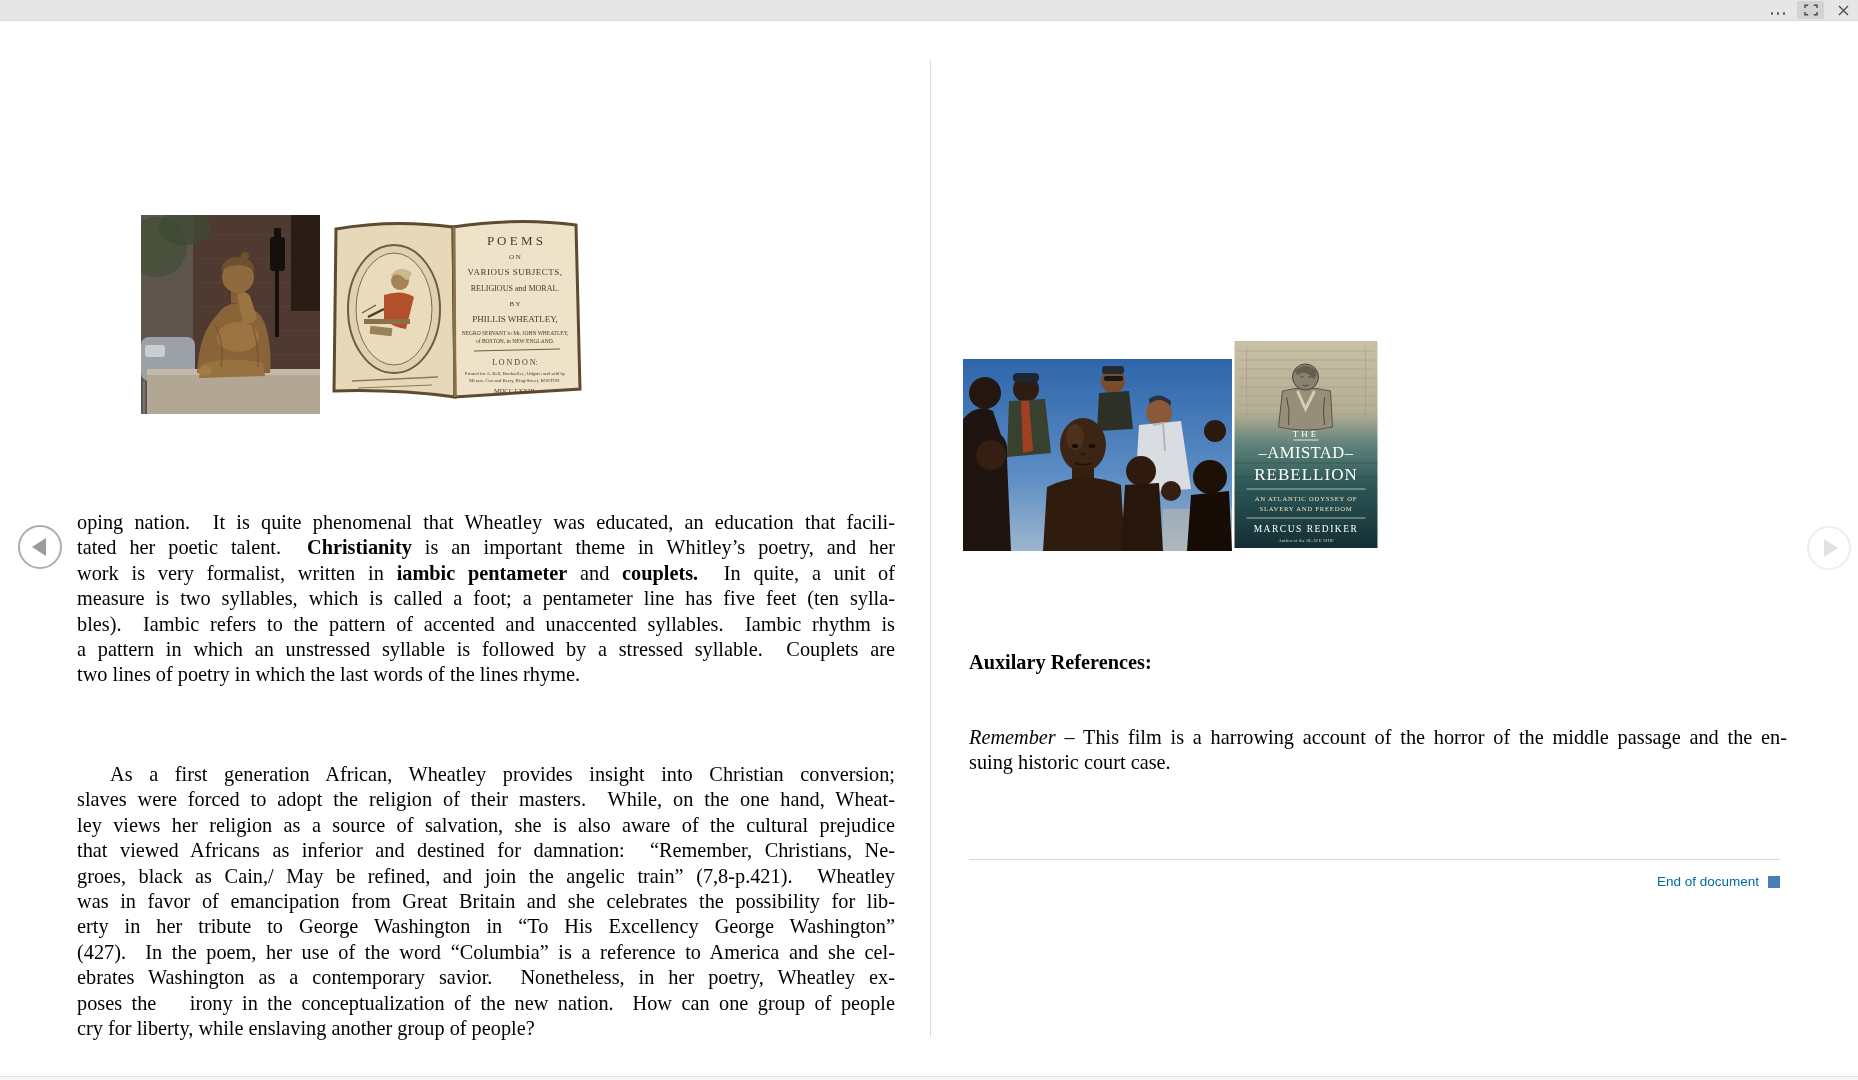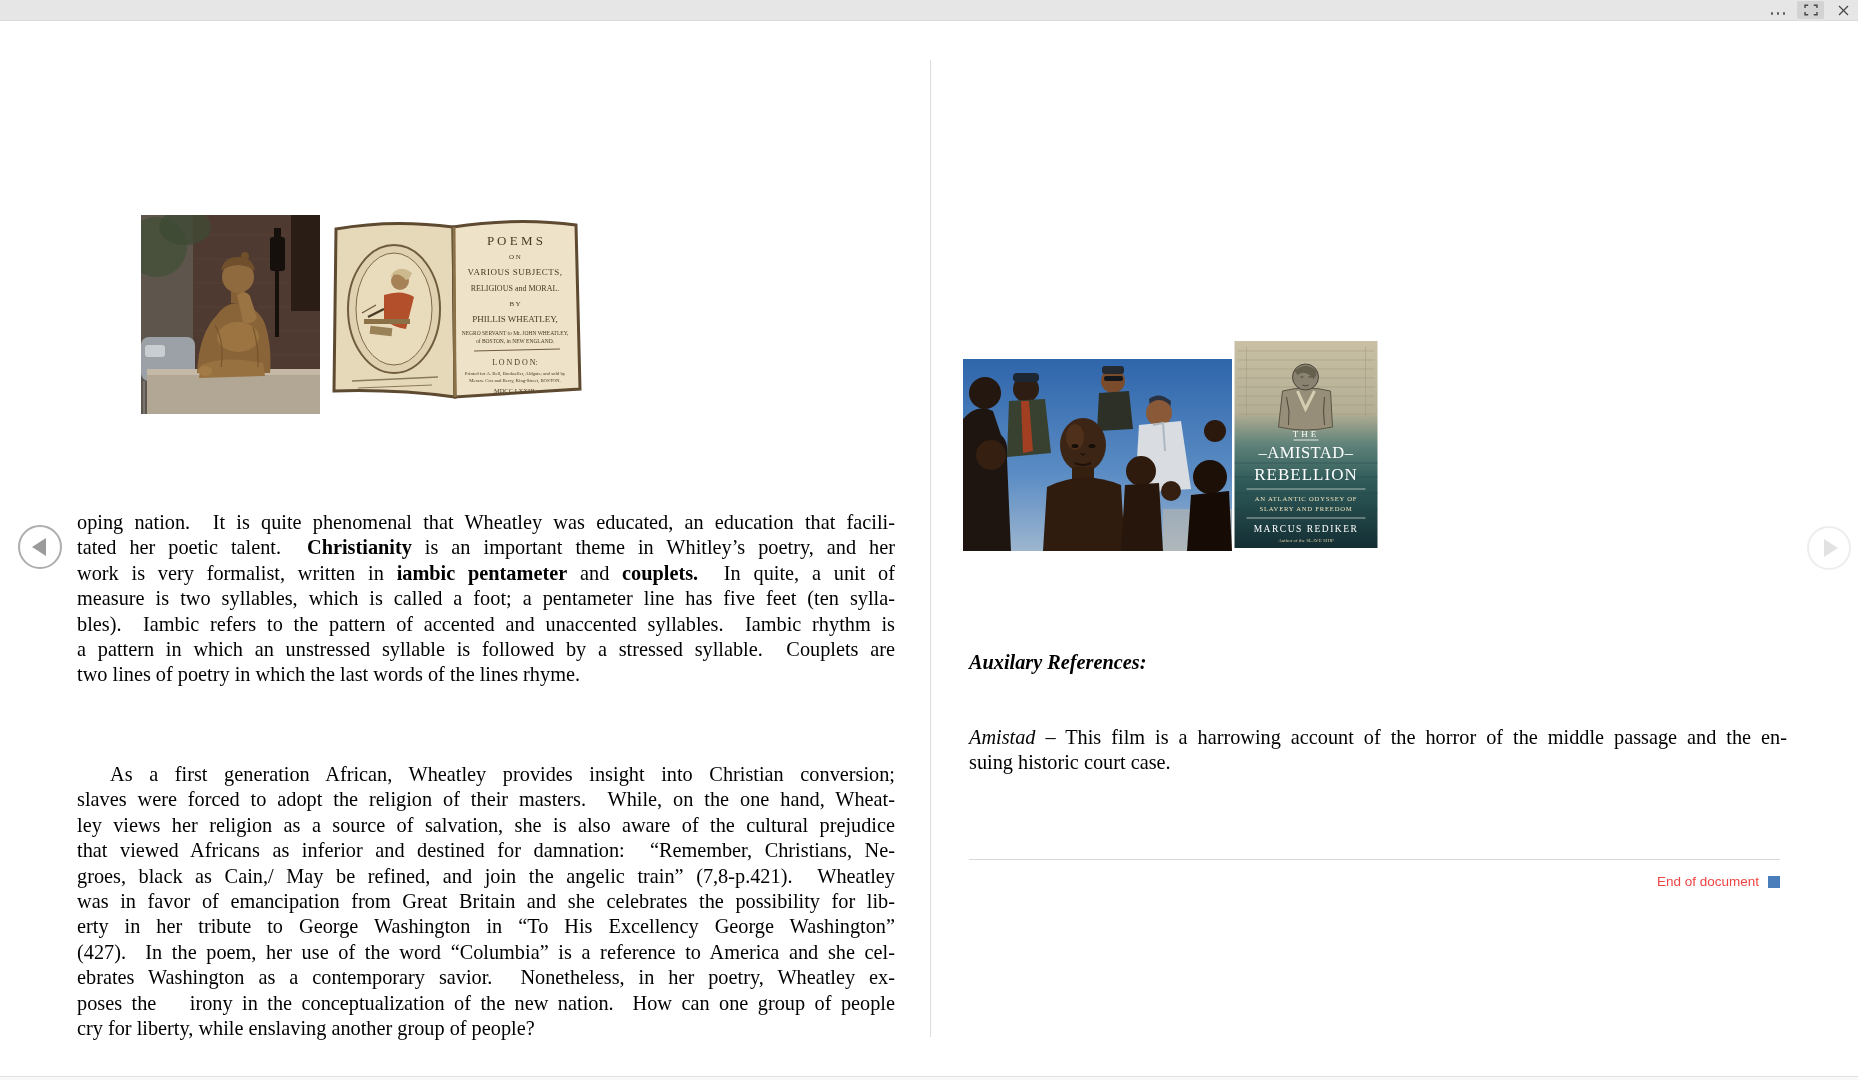--- a/index.html
+++ b/index.html
@@ -28,25 +28,25 @@
   
   .col-divider{position:absolute;left:930px;top:60px;width:1px;height:977px;background:#dddddd;}
   .bottombar{position:absolute;left:0;top:1076px;width:1858px;height:4px;background:#f8f8f8;border-top:1px solid #e2e2e2;}
   
   .para{position:absolute;font-size:20.3px;line-height:25.4px;}
   .tline{text-align:justify;text-align-last:justify;-moz-text-align-last:justify;white-space:pre-wrap;}
   .tline-last{text-align-last:left;-moz-text-align-last:left;}
   .tline-indent{text-indent:33px;}
   #para1{left:77px;top:510px;width:818px;}
   #para2{left:77px;top:762px;width:818px;}
-  #aux-heading{position:absolute;left:969px;top:651px;font-size:20.3px;font-weight:bold;font-style:italic;}
+  #aux-heading{position:absolute;left:969px;top:651px;font-size:20.3px;font-weight:bold;}
   #amistad-para{left:969px;top:725px;width:818px;}
   .right-rule{position:absolute;left:969px;top:859px;width:811px;height:1px;background:#d8d8d8;}
   .end-row{position:absolute;left:969px;top:874px;width:811px;display:flex;justify-content:flex-end;align-items:center;gap:9px;
-    font-family:"Liberation Sans",sans-serif;font-size:13.5px;color:#ef4444;}
+    font-family:"Liberation Sans",sans-serif;font-size:13.5px;color:#0369a1;}
   .end-square{width:12px;height:12px;background:#4a7ebb;}
   
   .fig{position:absolute;}
   #fig-statue{left:141px;top:215px;width:179px;height:199px;}
   #fig-poems{left:322px;top:215px;width:268px;height:197px;}
   #fig-film{left:963px;top:359px;width:269px;height:192px;}
   #fig-cover{left:1228px;top:341px;width:156px;height:207px;}
   .fig svg{display:block;width:100%;height:100%;}
   .svgserif{font-family:"Liberation Serif",serif;}
 </style>
@@ -286,20 +286,20 @@
     <div class="tline"><span>was in favor of emancipation from Great Britain and she celebrates the possibility for lib-</span></div>
     <div class="tline"><span>erty in her tribute to George Washington in “To His Excellency George Washington”</span></div>
     <div class="tline"><span>(427).  In the poem, her use of the word “Columbia” is a reference to America and she cel-</span></div>
     <div class="tline"><span>ebrates Washington as a contemporary savior.  Nonetheless, in her poetry, Wheatley ex-</span></div>
     <div class="tline"><span>poses the </span><span style="font-weight: normal; margin-left: 24px;">irony</span><span> in the conceptualization of the new nation.  How can one group of people</span></div>
     <div class="tline tline-last"><span>cry for liberty, while enslaving another group of people?</span></div>
   </div>
 
 <div id="aux-heading">Auxilary References:</div>
 <div class="para" id="amistad-para">
-    <div class="tline"><span style="font-style: italic;">Amistad</span><span> – This film is a harrowing account of the horror of the middle passage and the en-</span></div>
+    <div class="tline"><span style="font-style: italic;">Remember</span><span> – This film is a harrowing account of the horror of the middle passage and the en-</span></div>
     <div class="tline tline-last"><span>suing historic court case.</span></div>
   </div>
 <div class="right-rule"></div>
 <div class="end-row">
   <span>End of document</span>
   <span class="end-square"></span>
 </div>
 
 </body></html>

